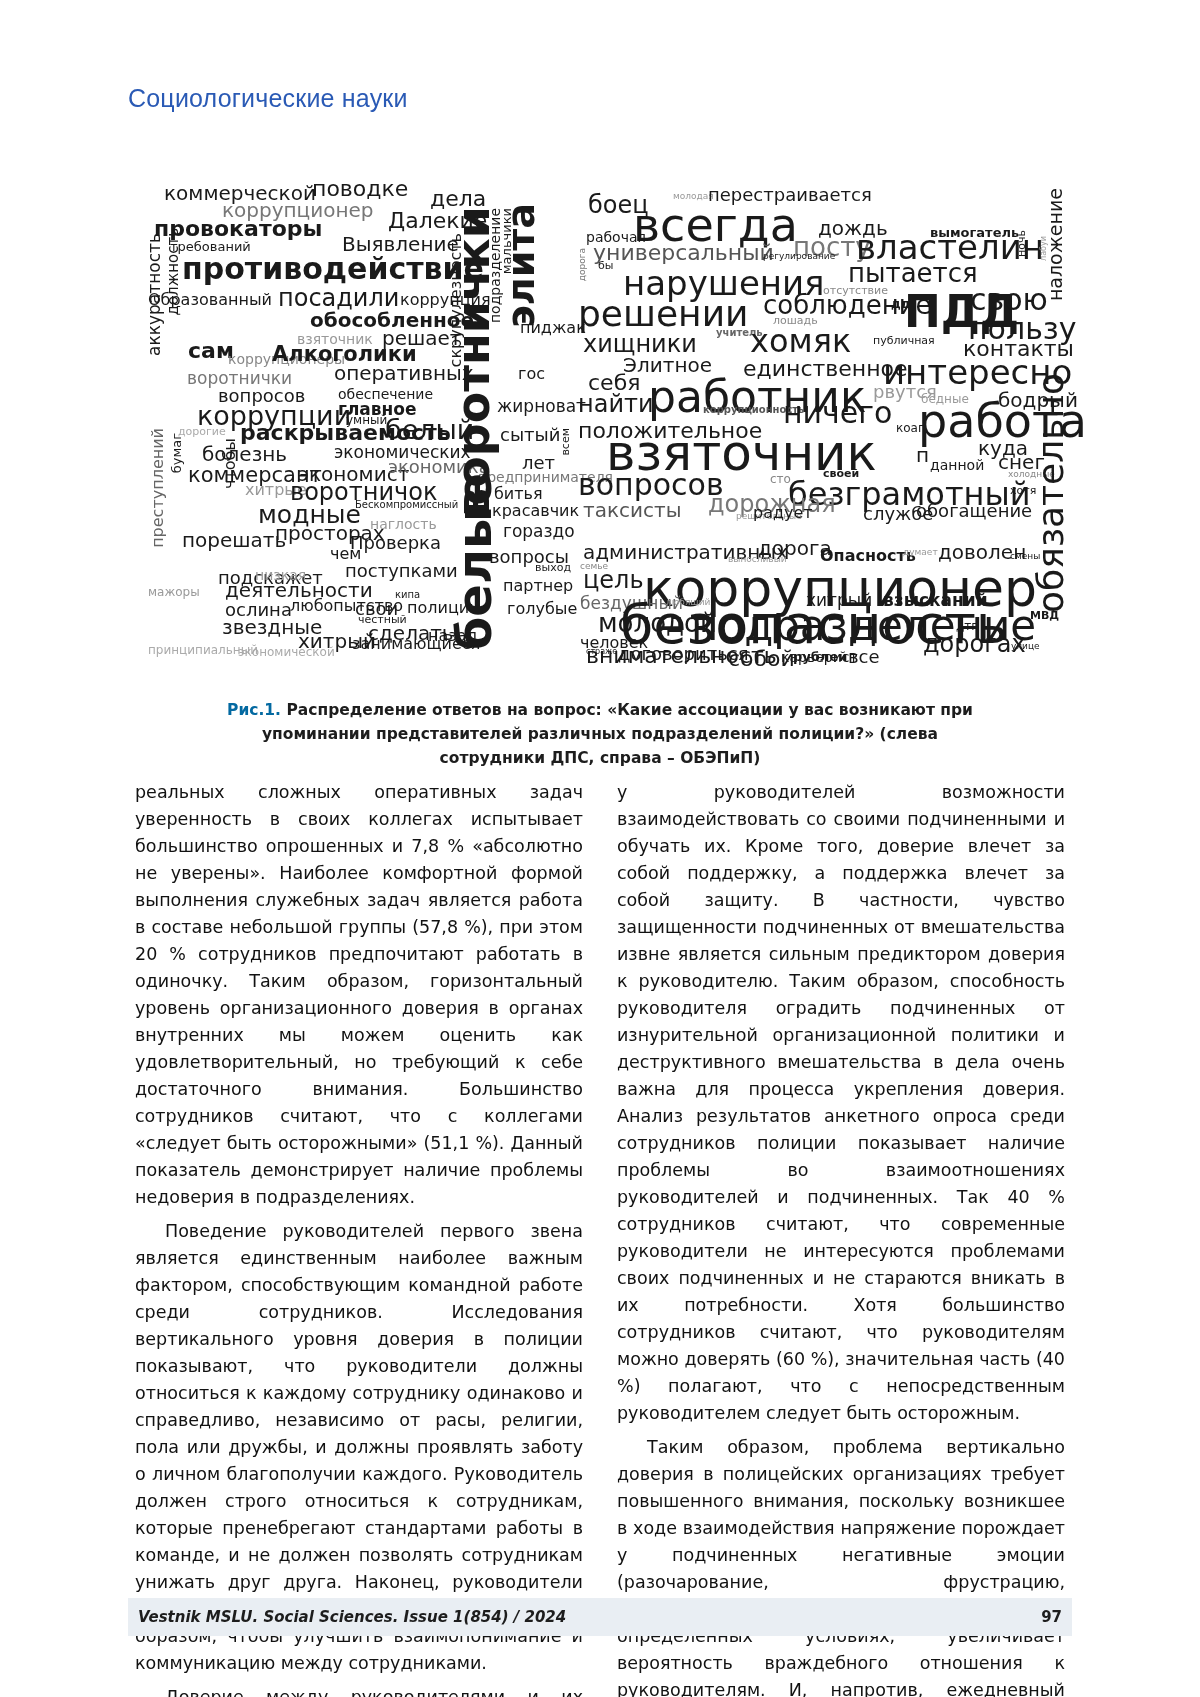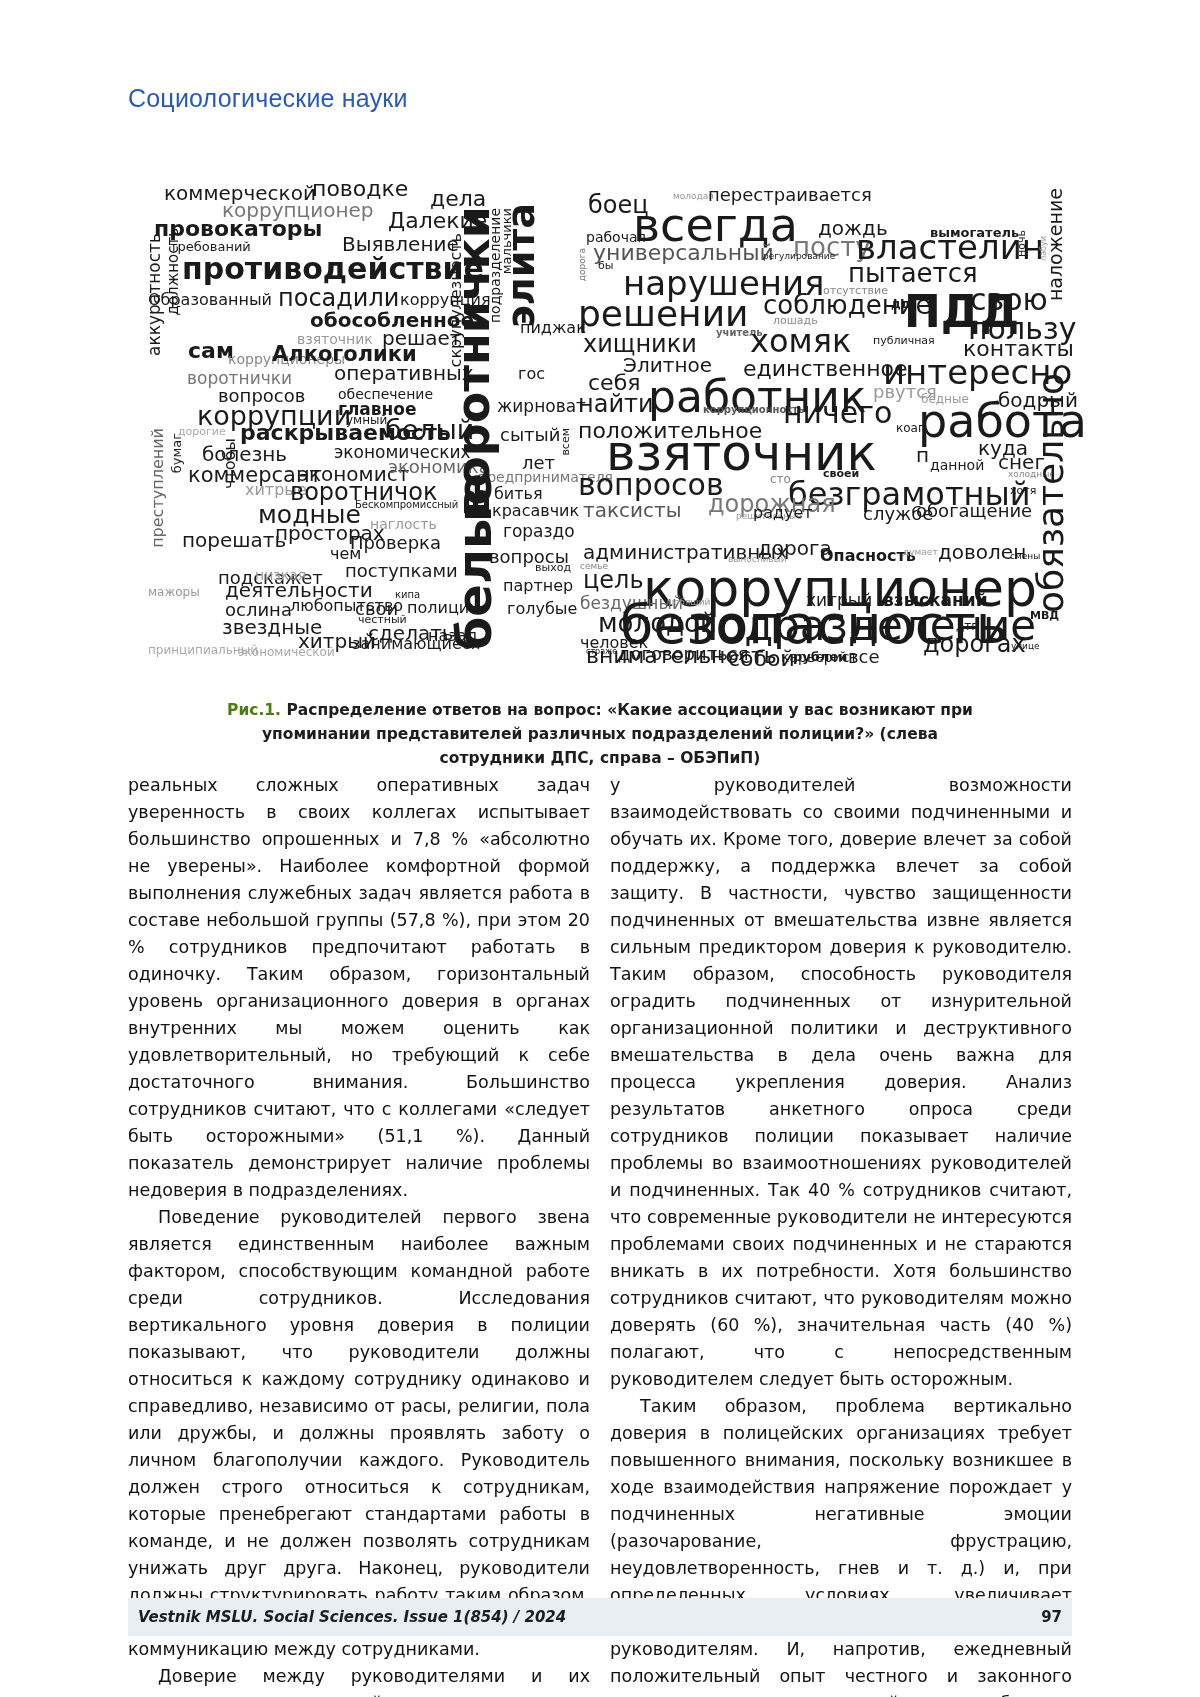--- a/index.html
+++ b/index.html
@@ -8,26 +8,26 @@
   .section-title{position:absolute;left:128px;top:84px;font-size:25px;color:#2a5ab5;
         font-family:"Liberation Sans",sans-serif;letter-spacing:.2px;}
   .cloud{position:absolute;overflow:visible;}
   .cloud-left{left:142px;top:178px;width:430px;height:492px;}
   .cloud-right{left:578px;top:178px;width:500px;height:492px;}
   .w{position:absolute;white-space:nowrap;line-height:1;color:#1a1a1a;
      font-family:"DejaVu Sans",sans-serif;}
   .w.vert{writing-mode:vertical-rl;transform:rotate(180deg);}
   .caption{position:absolute;left:219px;top:698px;width:762px;text-align:center;
      font-size:15.5px;line-height:1.55;font-weight:bold;color:#1d1d1d;}
-  .caption .lbl{color:#4d7c0f;}
+  .caption .lbl{color:#0369a1;}
   .col{position:absolute;top:772px;width:462px;text-align:justify;
      font-size:17.5px;line-height:27px;color:#121212;}
   .col-left{left:128px;}
   .col-right{left:610px;}
-  .col p{margin:0;text-indent:30px;}
+  .col p{margin:7px;text-indent:30px;}
   .col p.no-indent{text-indent:0;}
   .footer-bar{position:absolute;left:128px;top:1598px;width:944px;height:38px;
      background:#e9eef3;display:flex;align-items:center;justify-content:space-between;
      padding:0 10px;box-sizing:border-box;}
   .footer-journal{font-style:italic;font-weight:bold;font-size:15px;color:#1d1d1d;}
   .footer-page{font-size:15px;color:#1d1d1d;font-weight:bold;}
 </style>
 </head>
 <body>
 

